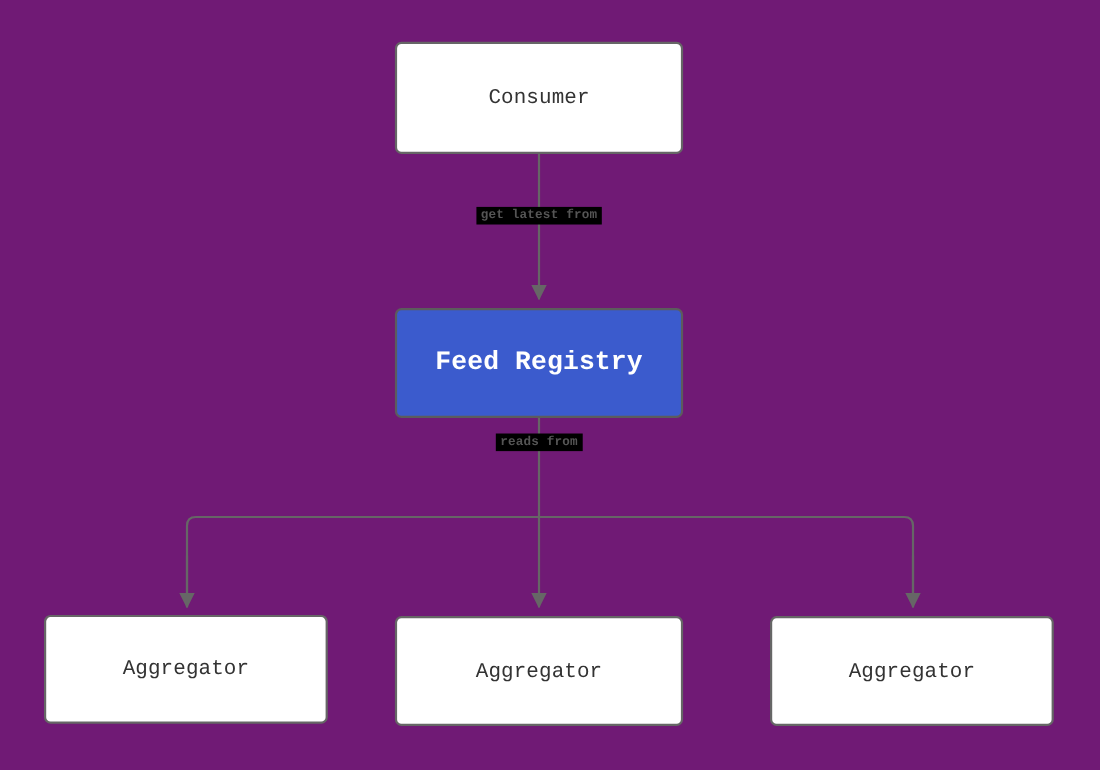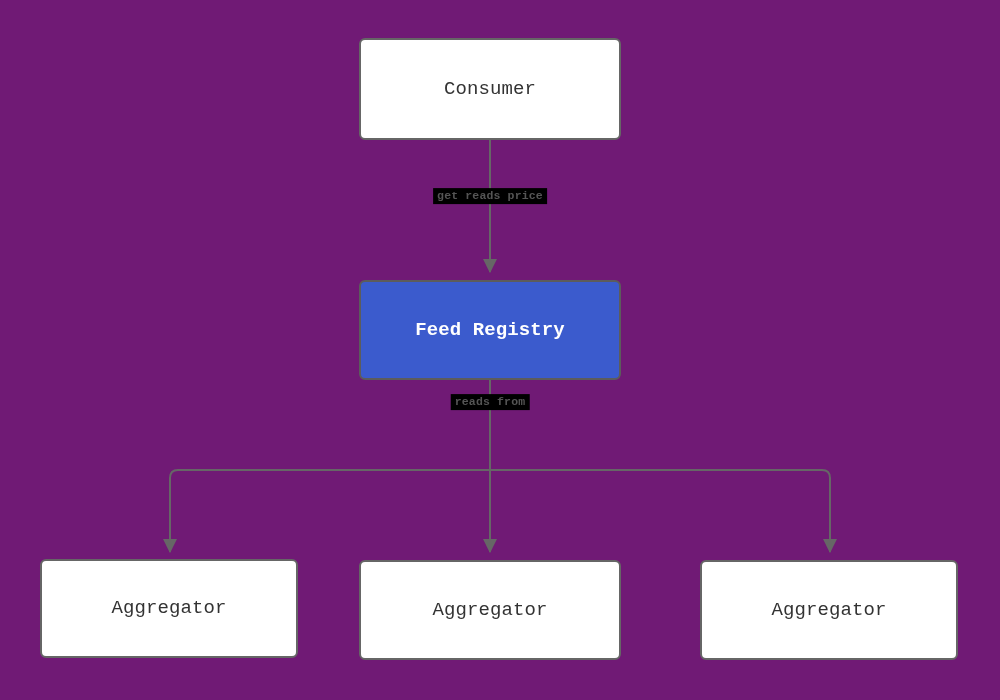--- a/index.html
+++ b/index.html
@@ -41,21 +41,21 @@
     letter-spacing: 0.1px;
     white-space: nowrap;
   }
   .node.accent {
     background: #3b5bcd;
     border-color: #5c5c5c;
   }
   .node.accent .node-label {
     color: #ffffff;
     font-weight: 700;
-    font-size: 19px;
+    font-size: 24px;
   }
   .edge-label {
     position: absolute;
     transform: translate(-50%, -50%);
     font-size: 11.5px;
     font-weight: 700;
     color: #555555;
     letter-spacing: 0.15px;
     white-space: nowrap;
     background: #000000;
@@ -124,17 +124,17 @@
   </div>
 
   <div class="node" id="node-aggregator-2">
     <span class="node-label">Aggregator</span>
   </div>
 
   <div class="node" id="node-aggregator-3">
     <span class="node-label">Aggregator</span>
   </div>
 
-  <div class="edge-label" id="label-get-latest-price">get reads price</div>
+  <div class="edge-label" id="label-get-latest-price">get latest from</div>
 
   <div class="edge-label" id="label-reads-from">reads from</div>
 
 </div>
 
 </body></html>

